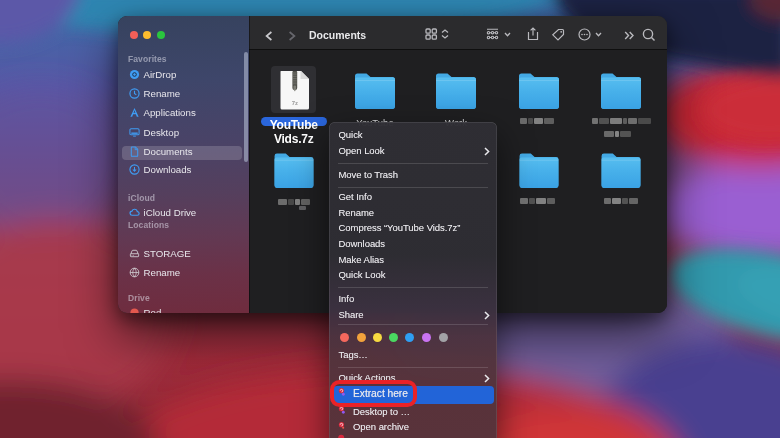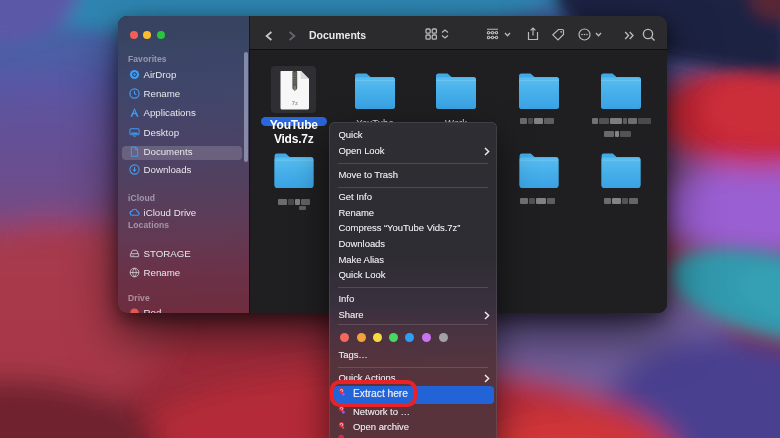--- a/index.html
+++ b/index.html
@@ -348,21 +348,21 @@
   <div class="dot" style="left:92.5px;background:#ca74f2"></div>
   <div class="dot" style="left:110.2px;background:#a2a2a6"></div>
   <div class="mi" style="top:225.2px">Tags…</div>
   <div class="msep" style="top:245.1px"></div>
   <div class="mi" style="top:248.6px">Quick Actions</div>
   <svg class="chev" style="top:252.4px;position:absolute" width="6" height="9" viewBox="0 0 6 9">
         <path d="M1 1l3.6 3.5L1 8" stroke="#e9e8ec" stroke-width="1.5" fill="none"></path>
       </svg>
   <div id="bluerow"></div>
   <div class="mi" style="top:264.9px;left:24px;font-size:10.3px;text-shadow:0 0 0.7px rgba(255,255,255,.65);">Extract here</div>
-  <div class="mi" style="top:282.9px;left:24px;">Network to …</div>
+  <div class="mi" style="top:282.9px;left:24px;">Desktop to …</div>
   <div class="mi" style="top:297.7px;left:24px;">Open archive</div>
 
   <svg class="xico" style="top:266.8px;position:absolute" width="10" height="12" viewBox="0 0 10 12">
         <circle cx="4.2" cy="4" r="3.9" fill="#da2a3e"></circle>
         <path d="M2.3 4a1.9 1.9 0 1 1 1.9 1.9" stroke="#fff" stroke-width="1.1" fill="none"></path>
         <circle cx="7" cy="9.3" r="2.15" fill="#9059f2"></circle>
       </svg>
   <svg class="xico" style="top:284.4px;position:absolute" width="10" height="12" viewBox="0 0 10 12">
         <circle cx="4.2" cy="4" r="3.9" fill="#da2a3e"></circle>
         <path d="M2.3 4a1.9 1.9 0 1 1 1.9 1.9" stroke="#fff" stroke-width="1.1" fill="none"></path>

